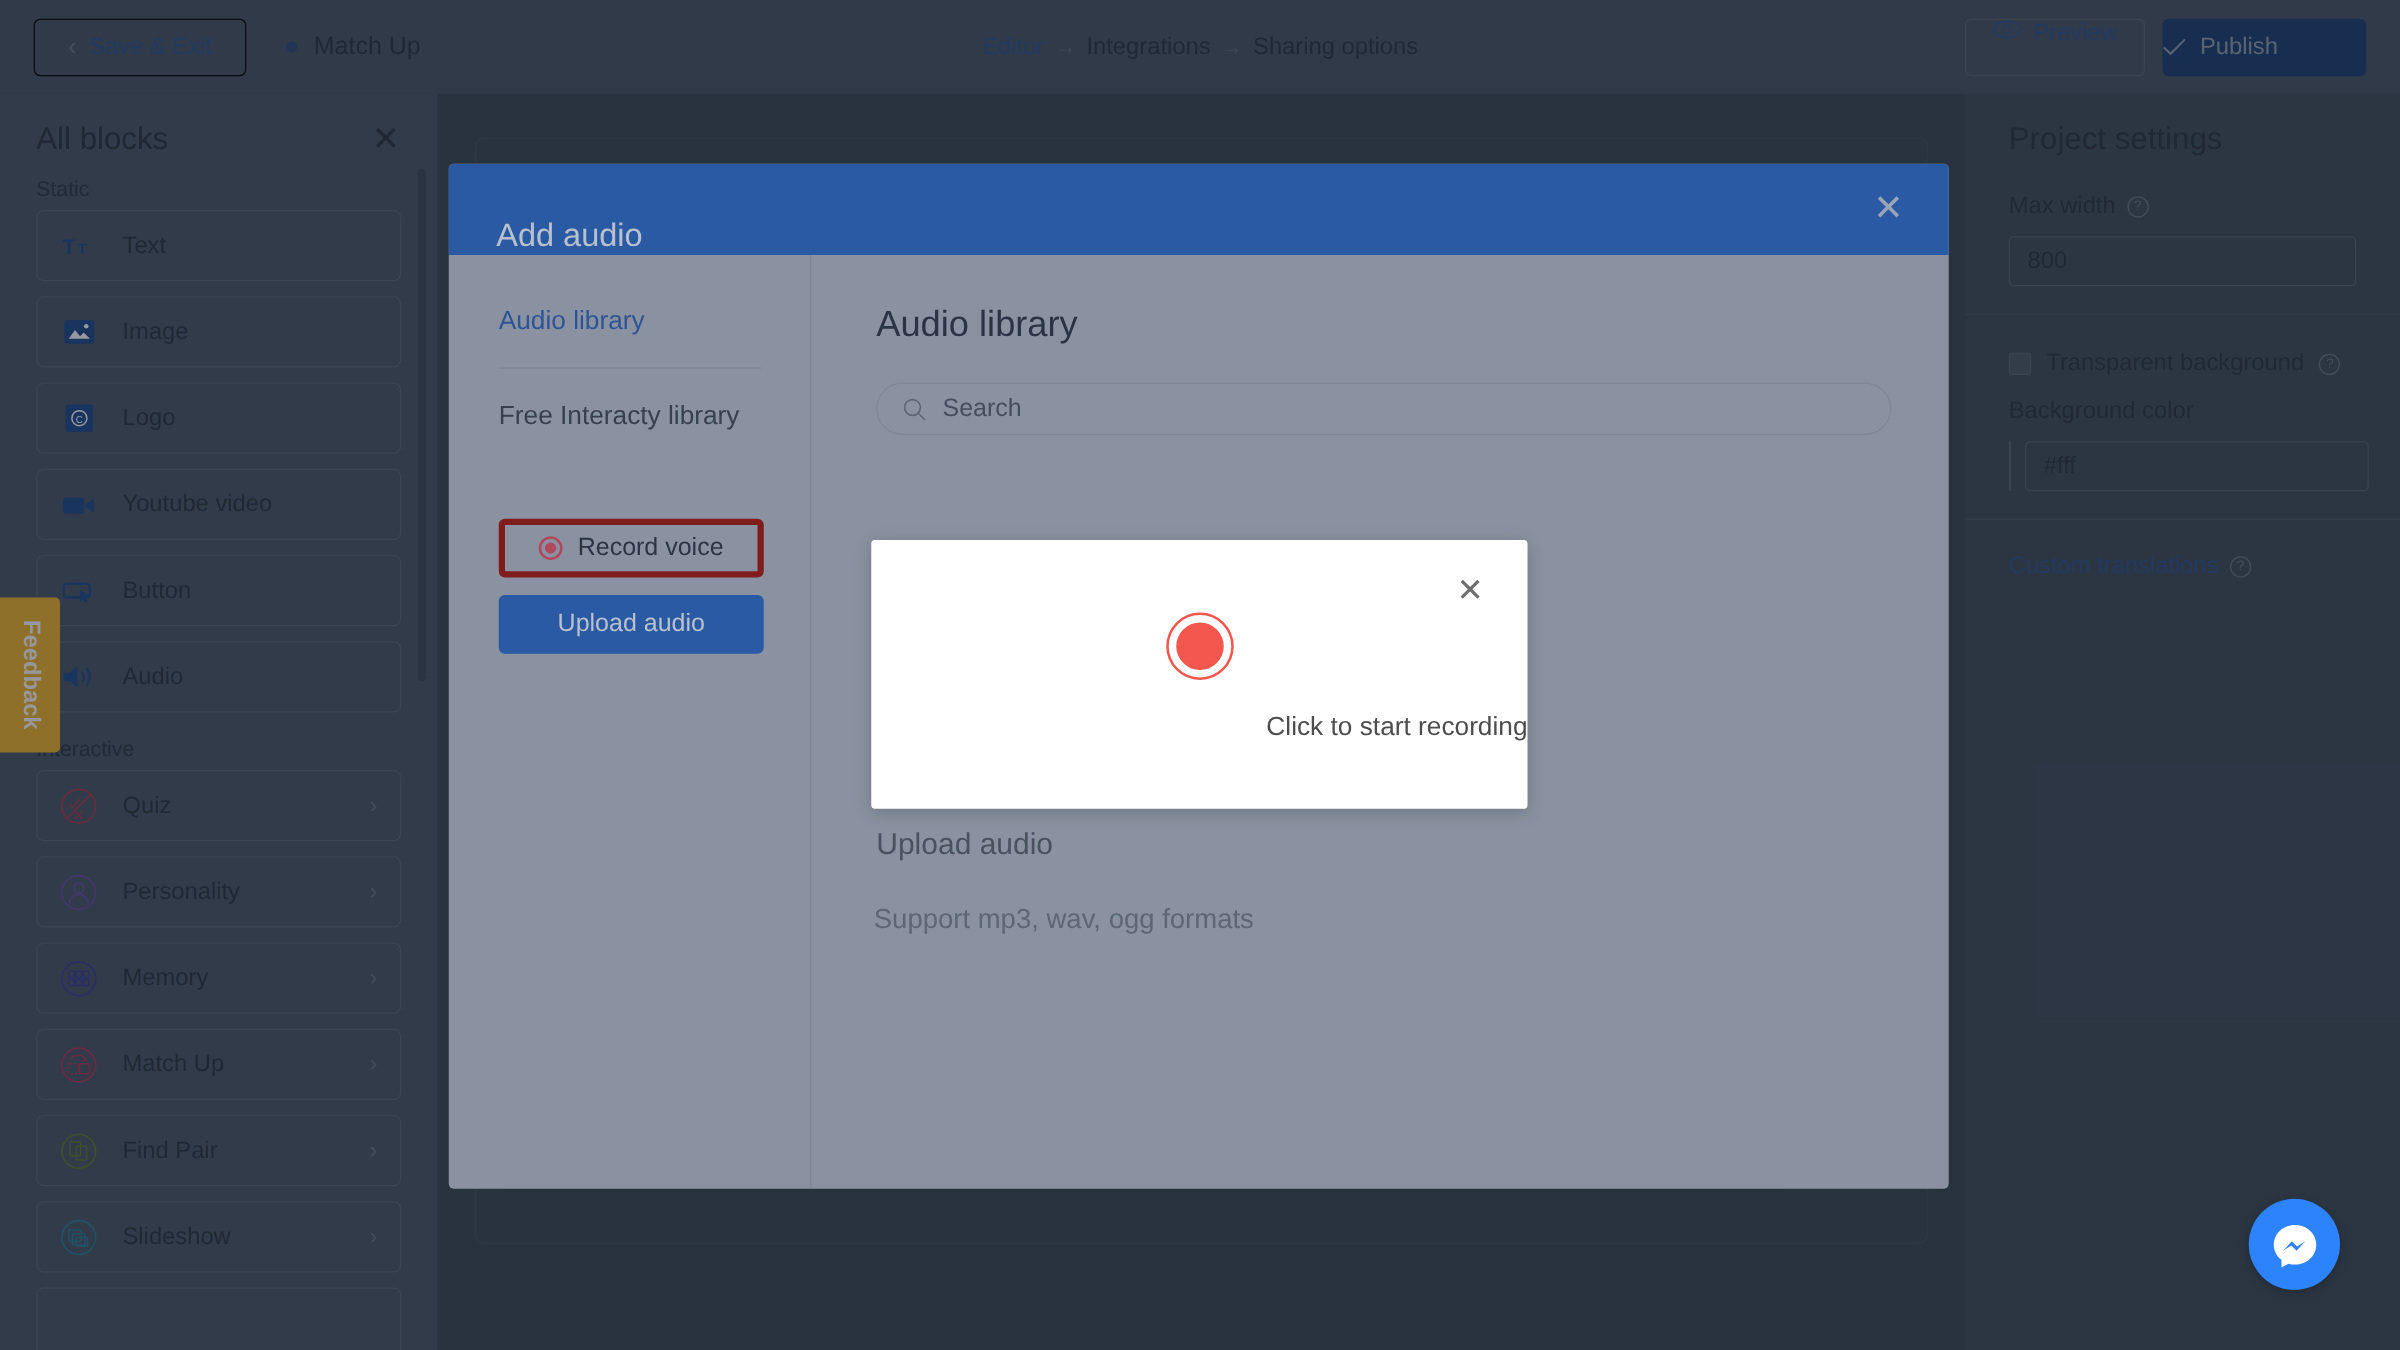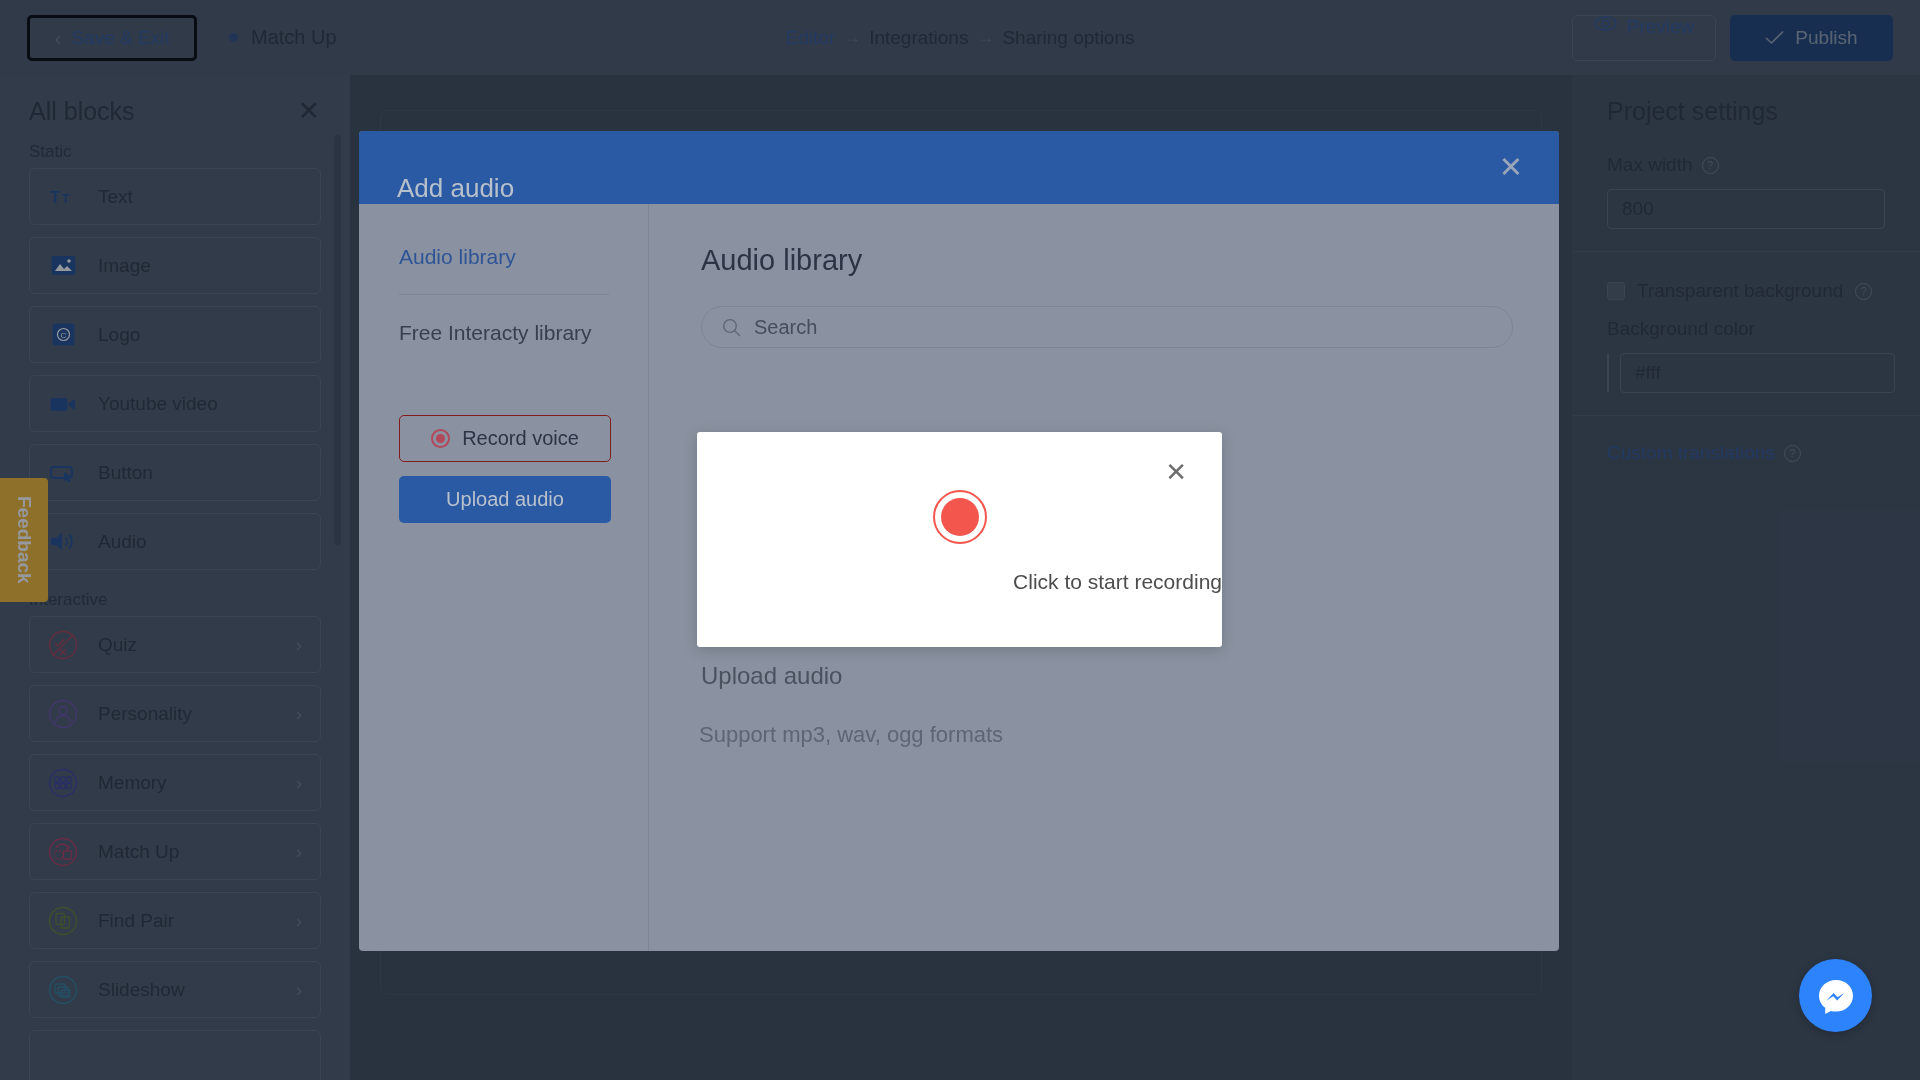--- a/index.html
+++ b/index.html
@@ -14,21 +14,21 @@
   
   .topbar {
     position: absolute; top: 0; left: 0; width: 1920px; height: 75px;
     background: #475569;
     display: flex; align-items: center;
     z-index: 5;
   }
   .save-exit-btn {
     margin-left: 27px;
     height: 46px; width: 170px;
-    border: 3px solid #000000;
+    border: 1px solid #000000;
     border-radius: 5px;
     display: flex; align-items: center; justify-content: center;
     gap: 10px;
     color: #2f5496; font-size: 19px;
     background: transparent;
     cursor: pointer;
   }
   .chev-left { color: #6d7a8b; font-size: 21px; line-height: 1; }
   .doc-title {
     margin-left: 32px;
@@ -52,21 +52,21 @@
   }
   .preview-btn {
     height: 46px; width: 144px;
     border: 1px solid #5c6878; border-radius: 5px;
     display: flex; align-items: flex-start; justify-content: center; gap: 10px;
     color: #2f5496; font-size: 19px; background: transparent; cursor: pointer;
   }
   .publish-btn {
     height: 46px; width: 163px;
     border-radius: 5px; background: #1d3f77;
-    display: flex; align-items: center; justify-content: center; gap: 11px;
+    display: flex; align-items: center; justify-content: flex-start; gap: 11px;
     color: #93a0b4; font-size: 19px; border: none; cursor: pointer;
   }
 
   
   .sidebar {
     position: absolute; top: 75px; left: 0; width: 350px; height: 1005px;
     background: #4a5668;
     z-index: 4;
     overflow: hidden;
   }
@@ -176,21 +176,21 @@
   .modal-x { font-size: 29px; color: #9aa6b8; line-height: 1; cursor: pointer; }
   .modal-body { flex: 1; display: flex; }
   .modal-left {
     width: 290px; border-right: 1px solid #7e8695;
     padding: 41px 39px 0 40px;
   }
   .ml-tab { font-size: 21px; color: #2f5496; padding-bottom: 25px; border-bottom: 1px solid #7e8695; cursor: pointer; }
   .ml-tab2 { font-size: 21px; color: #37404f; padding-top: 26px; cursor: pointer; }
   .rec-btn {
     margin-top: 70px; height: 47px; width: 212px;
-    border: 1px solid #7f1d1d; border-radius: 5px;
+    border: 5px solid #7f1d1d; border-radius: 5px;
     display: flex; align-items: center; justify-content: center; gap: 12px;
     font-size: 20px; color: #2b3445; background: transparent; cursor: pointer;
     font-family: "Liberation Sans", sans-serif;
   }
   .rec-dot-sm {
     width: 19px; height: 19px; border-radius: 50%;
     border: 2px solid #b1485c; display: flex; align-items: center; justify-content: center;
   }
   .rec-dot-sm i { width: 9px; height: 9px; border-radius: 50%; background: #b1485c; display:block; }
   .upload-btn {

